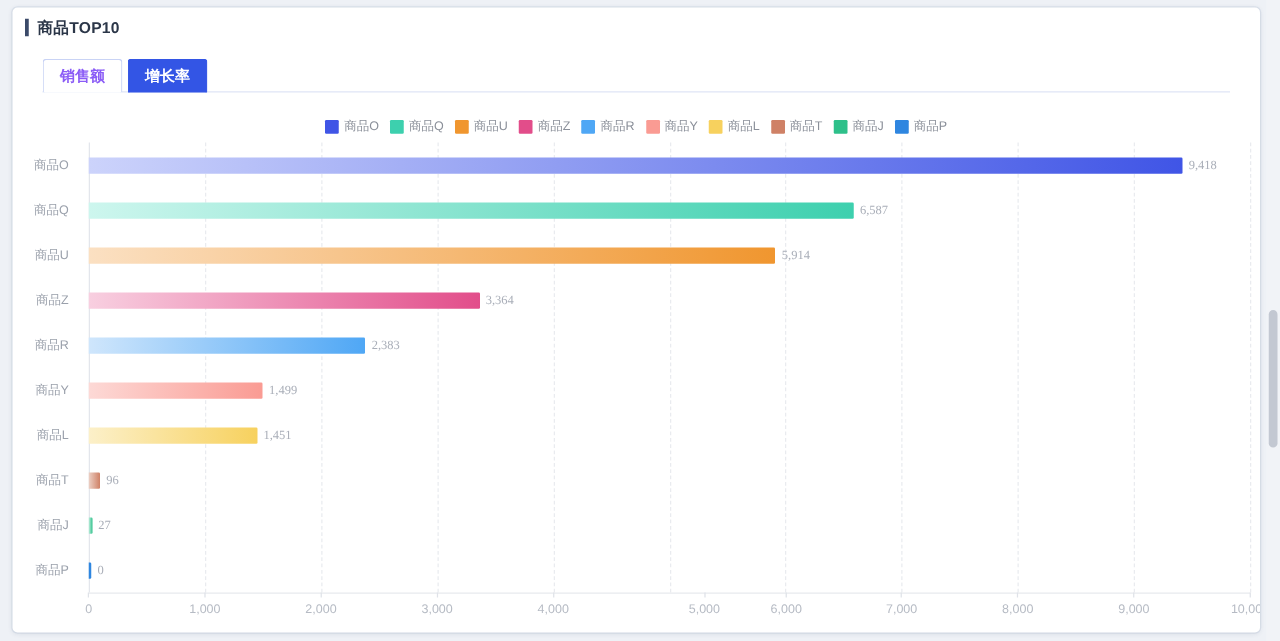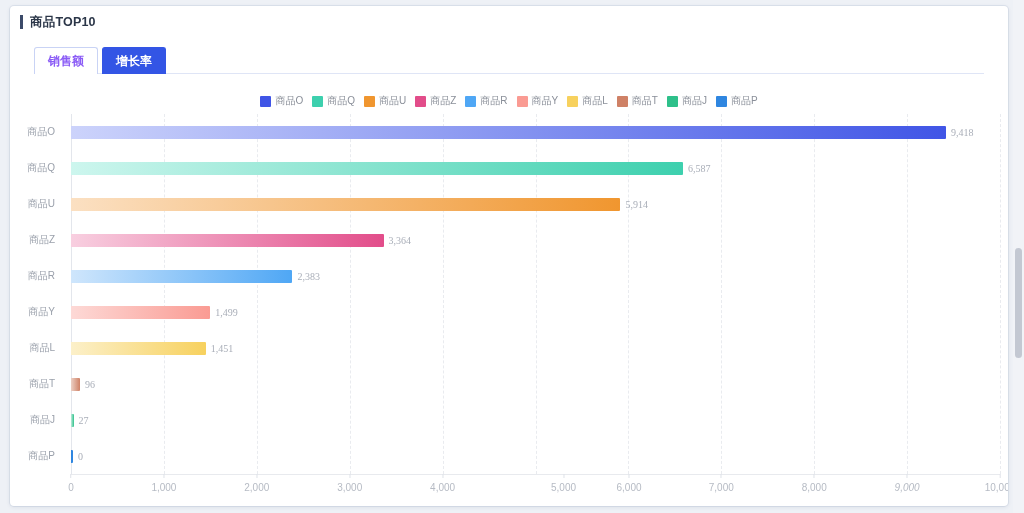--- a/index.html
+++ b/index.html
@@ -325,21 +325,21 @@
         <div id="xaxis-line"></div>
       <div class="xtick" style="left: 61px;"><span class="tickmark"></span><span>0</span></div>
           <div class="xtick" style="left: 153.9px;"><span class="tickmark"></span><span>1,000</span></div>
           <div class="xtick" style="left: 246.8px;"><span class="tickmark"></span><span>2,000</span></div>
           <div class="xtick" style="left: 339.7px;"><span class="tickmark"></span><span>3,000</span></div>
           <div class="xtick" style="left: 432.6px;"><span class="tickmark"></span><span>4,000</span></div>
           <div class="xtick" style="left: 525.5px; margin-left: 28px;"><span class="tickmark"></span><span>5,000</span></div>
           <div class="xtick" style="left: 619px;"><span class="tickmark"></span><span>6,000</span></div>
           <div class="xtick" style="left: 711.3px; text-align: center;"><span class="tickmark"></span><span>7,000</span></div>
           <div class="xtick" style="left: 804.2px;"><span class="tickmark"></span><span>8,000</span></div>
-          <div class="xtick" style="left: 897.1px; font-style: italic;"><span class="tickmark"></span><span>9,000</span></div>
+          <div class="xtick" style="left: 897.1px;"><span class="tickmark"></span><span>9,000</span></div>
           <div class="xtick" style="left: 990px;"><span class="tickmark"></span><span>10,000</span></div>
         </div>
     </div>
 
   </div>
 
   <div id="scrollbar-track">
     <div id="scrollbar-thumb"></div>
   </div>
 

